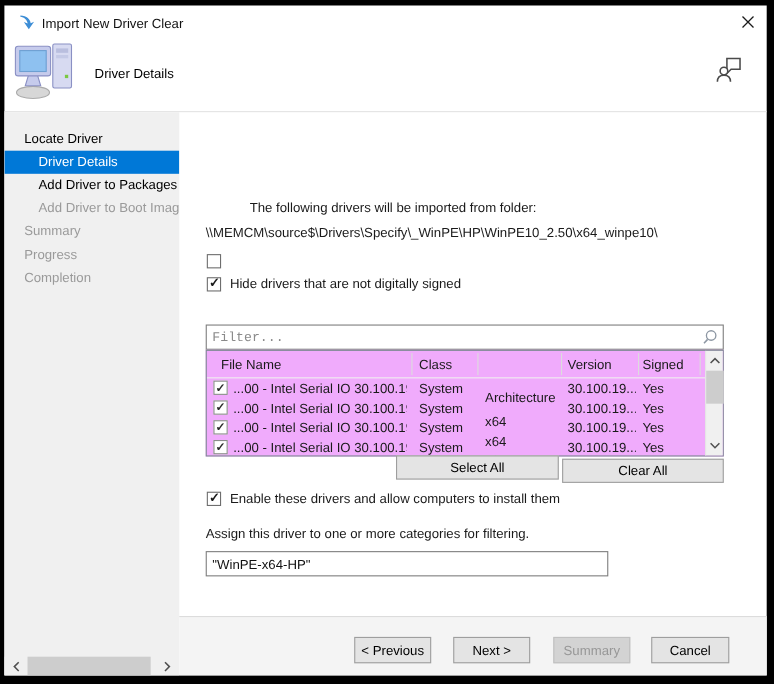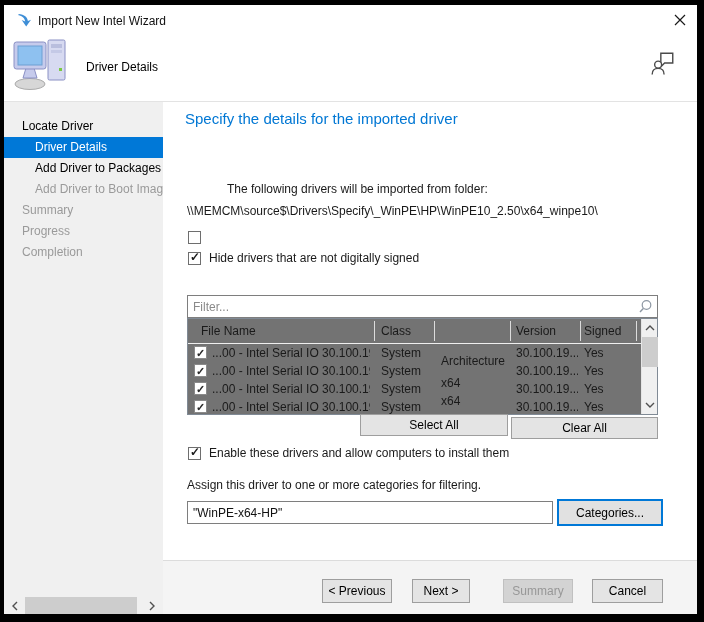--- a/index.html
+++ b/index.html
@@ -37,25 +37,25 @@
   .heading { position:absolute; left:185px; top:110px; font-size:15px; color:#0077d4; }
   .folder-label { position:absolute; left:187px; top:182px;margin-left:40px; }
   .folder-path { position:absolute; left:187px; top:204px; }
 
   .cb { position:absolute; width:13px; height:13px; background:#fff; border:1px solid #6e6e6e; }
   .cb.checked::after { content:"\2713"; position:absolute; left:1px; top:-3px; font-size:12px; font-weight:bold; color:#1a1a1a; }
   .cb-label { position:absolute; white-space:nowrap; }
 
   .filter-wrap { position:absolute; left:187px; top:295px; width:471px; height:23px; }
   .filter-input { width:100%; height:100%; border:1px solid #7e7e7e; padding:3px 24px 3px 5px;
-                  font-family:Liberation Sans, sans-serif; font-size:12px; color:#333; }
+                  font-family:Liberation Mono, monospace; font-size:12px; color:#333; }
   .filter-input::placeholder { color:#8a8a8a; opacity:1; }
   .search-icon { position:absolute; right:5px; top:4px; width:15px; height:15px; }
 
-  .drv-table { position:absolute; left:187px; top:318px; width:471px; height:97px; border:1px solid #808a95; background:#737373; }
+  .drv-table { position:absolute; left:187px; top:318px; width:471px; height:97px; border:1px solid #808a95; background:#f0abfc; }
   .tbl-inner { position:absolute; left:0; top:0; right:16px; bottom:0; overflow:hidden; }
   .tbl-header { position:absolute; left:0; top:0; width:453px; height:24px; line-height:24px; color:#1a1a1a; }
   .th { position:absolute; top:0; height:24px; white-space:nowrap; overflow:hidden; }
   .th-sep { position:absolute; top:2px; width:1px; height:20px; background:#dcdcdc; }
   .tbl-header-rule { position:absolute; top:24px; left:0; width:453px; height:1px; background:#efefef; }
   .tbl-row { position:absolute; left:0; width:453px; height:18px; line-height:18px; }
   .row-cb { position:absolute; left:6px; top:2px; width:13px; height:13px; background:#fff; border:1px solid #8a8a8a; }
   .row-cb.checked::after { content:"\2713"; position:absolute; left:1px; top:-3px; font-size:11px; font-weight:bold; color:#2a2a2a; }
   .td { position:absolute; top:0; height:18px; white-space:nowrap; overflow:hidden; }
   .td.c-file { left:24px; width:158px; } .th.c-file { left:13px; width:168px; }
@@ -76,34 +76,34 @@
   .clear-all  { left:511px; top:417px; width:147px; }
 
   .assign-label { position:absolute; left:187px; top:478px; }
   .category-input { position:absolute; left:187px; top:501px; width:366px; height:23px; border:1px solid #7e7e7e;
                     padding:3px 5px; font-family:"Liberation Sans", sans-serif; font-size:12px; color:#111; background:#fff; }
   .categories-btn { left:557px; top:499px; width:106px; height:27px; background:#e1e1e1; border:2px solid #0078d7; }
 
   
   .footer { position:absolute; left:163px; top:560px; width:534px; height:54px; background:#f4f4f4; border-top:1px solid #dcdcdc; }
   .prev-btn    { left:322px; top:579px; width:70px; }
-  .next-btn    { left:412px; top:579px; width:58px; }
+  .next-btn    { left:412px; top:579px; width:70px; }
   .summary-btn { left:503px; top:579px; width:70px; }
   .cancel-btn  { left:592px; top:579px; width:71px; }
 </style>
 </head>
 <body>
 
 <div id="screen">
   <div class="window"></div>
 
   <svg class="titlebar-icon" viewBox="0 0 16 16">
     <path d="M2.5,2 C8.5,2.5 11.5,5.3 11.9,9.1 L15,7.7 L10.2,14.6 L5.7,8.1 L9.2,9.4 C8.6,6.1 6,3.7 2.5,3.3 Z" fill="#3e8ed6"></path>
   </svg>
-  <div class="title-text">Import New Intel Wizard</div>
+  <div class="title-text">Import New Driver Clear</div>
   <svg class="close-btn" viewBox="0 0 16 16">
     <path d="M3,3 L13,13 M13,3 L3,13" stroke="#1a1a1a" stroke-width="1.2" fill="none"></path>
   </svg>
 
   <svg class="computer-icon" viewBox="0 0 58 56">
     <rect x="36" y="4" width="17" height="40" rx="1.5" fill="#d7daf1" stroke="#8a90c4"></rect>
     <rect x="39" y="8" width="11" height="4" fill="#b9bede"></rect>
     <rect x="39" y="14" width="11" height="3" fill="#c4c9e6"></rect>
     <rect x="47" y="32" width="3" height="3" fill="#7ac943"></rect>
     <ellipse cx="18" cy="48" rx="15" ry="5.5" fill="#d7d7d7" stroke="#ababab"></ellipse>
@@ -131,21 +131,20 @@
       <svg class="arr left" viewBox="0 0 10 10">
           <polyline points="7,1 3,5 7,9" fill="none" stroke="#505050" stroke-width="1.4"></polyline>
         </svg>
       <div class="thumb"></div>
       <svg class="arr right" viewBox="0 0 10 10">
           <polyline points="3,1 7,5 3,9" fill="none" stroke="#505050" stroke-width="1.4"></polyline>
         </svg>
     </div>
   </div>
 
-  <div class="heading">Specify the details for the imported driver</div>
   <div class="folder-label">The following drivers will be imported from folder:</div>
   <div class="folder-path">\\MEMCM\source$\Drivers\Specify\_WinPE\HP\WinPE10_2.50\x64_winpe10\</div>
 
   <span class="cb" style="left:188px; top:231px"></span>
   <span class="cb checked" style="left:188px; top:252px"></span>
   <span class="cb-label" style="left:209px; top:251px">Hide drivers that are not digitally signed</span>
 
   <div class="filter-wrap">
     <input class="filter-input" type="text" placeholder="Filter..." style="">
     <svg class="search-icon" viewBox="0 0 15 15">
@@ -215,20 +214,19 @@
   </div>
 
   <button class="btn small select-all">Select All</button>
   <button class="btn small clear-all">Clear All</button>
 
   <span class="cb checked" style="left:188px; top:447px"></span>
   <span class="cb-label" style="left:209px; top:446px">Enable these drivers and allow computers to install them</span>
 
   <div class="assign-label">Assign this driver to one or more categories for filtering.</div>
   <input class="category-input" type="text" value="&quot;WinPE-x64-HP&quot;" style="">
-  <button class="btn categories-btn">Categories...</button>
 
   <div class="footer"></div>
   <button class="btn prev-btn">&lt; Previous</button>
   <button class="btn next-btn">Next &gt;</button>
   <button class="btn summary-btn disabled">Summary</button>
   <button class="btn cancel-btn">Cancel</button>
 </div>
 
 </body></html>

